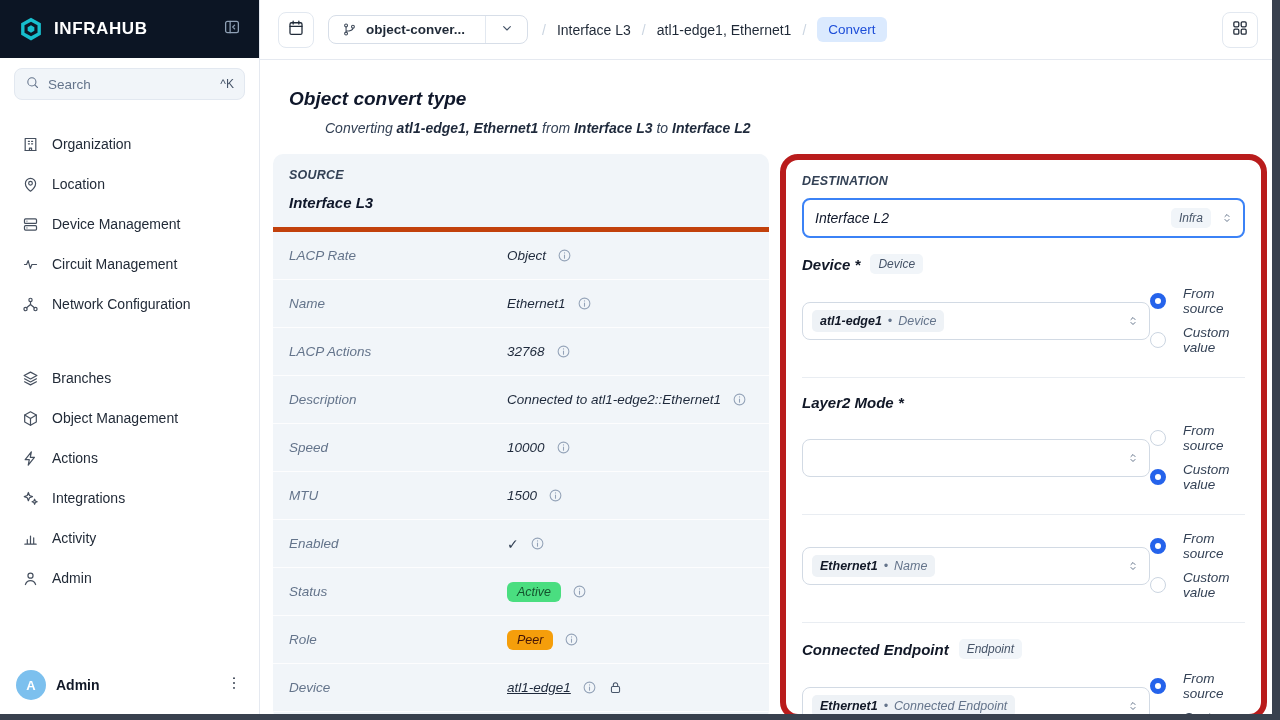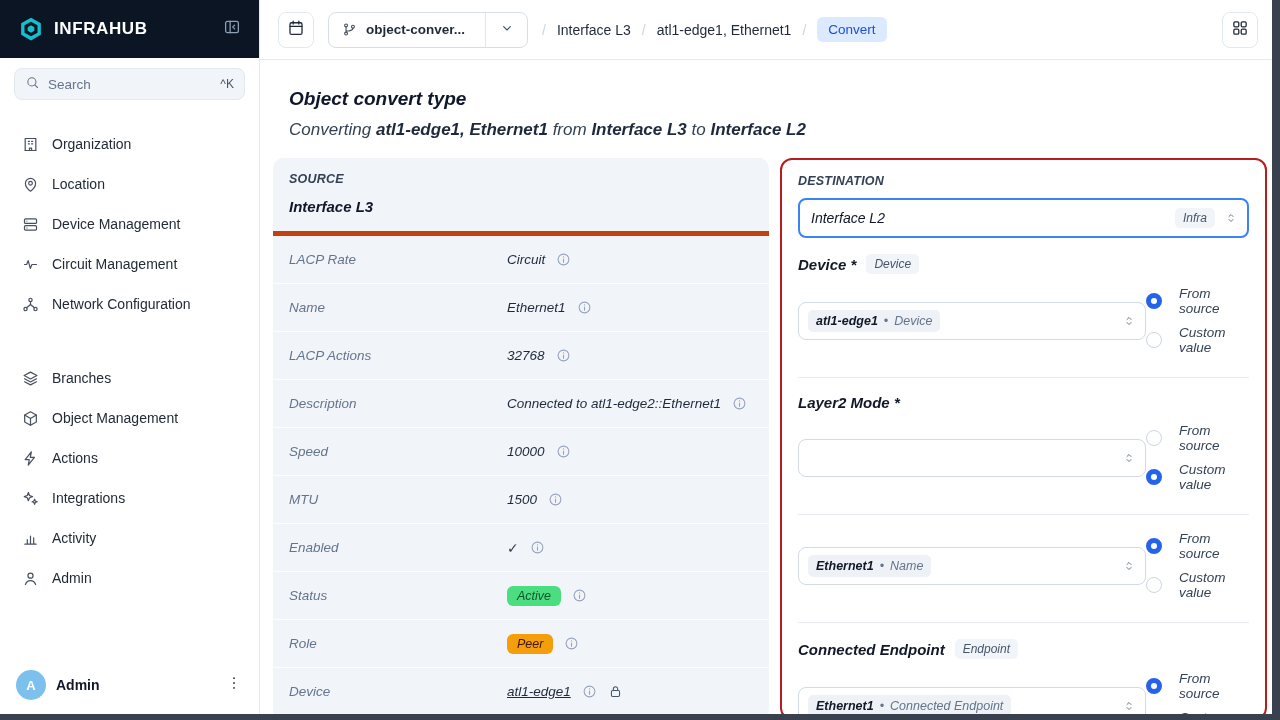--- a/index.html
+++ b/index.html
@@ -32,37 +32,37 @@
   .user-name { font-size:14px; font-weight:700; color:#111827; }
   .kebab { margin-left:auto; color:#374151; cursor:pointer; }
   .kebab svg { width:18px; height:18px; }
 
   
   .main { flex:1; min-width:0; display:flex; flex-direction:column; height:100%; }
 
   .topbar { height:60px; min-height:60px; background:#fff; border-bottom:1px solid #e5e9f0; display:flex; align-items:center; gap:14px; padding:0 22px 0 18px; }
   .icon-btn { width:36px; height:36px; border:1px solid #e2e8f0; border-radius:8px; background:#fff; display:flex; align-items:center; justify-content:center; color:#1f2937; cursor:pointer; }
   .icon-btn svg { width:18px; height:18px; }
-  .branch-select { height:36px; border:1px solid #d7dee8; border-radius:8px; display:flex; align-items:stretch; background:#fff; overflow:hidden; cursor:pointer; }
+  .branch-select { height:29px; border:1px solid #d7dee8; border-radius:8px; display:flex; align-items:stretch; background:#fff; overflow:hidden; cursor:pointer; }
   .branch-main { display:flex; align-items:center; gap:9px; padding:0 13px; font-size:13.5px; font-weight:600; color:#1f2937; width:156px; }
   .branch-main .icon { color:#3f4a5a; }
   .branch-main .icon svg { width:15px; height:15px; display:block; }
   .branch-name { white-space:nowrap; overflow:hidden; }
   .branch-caret { width:42px; border-left:1px solid #e2e8f0; display:flex; align-items:center; justify-content:center; color:#475569; }
   .branch-caret svg { width:16px; height:16px; }
   .breadcrumb { display:flex; align-items:center; gap:11px; font-size:14px; color:#1f2937; }
   .bc-sep { color:#cbd5e1; font-size:14px; }
   .bc-item { cursor:pointer; }
   .bc-pill { background:var(--pill-bg,#dbeafe); color:var(--pill-fg,#1d4ed8); padding:5px 11px; border-radius:6px; font-size:13.5px; cursor:pointer; }
   .topbar-right { margin-left:auto; }
 
   .content { flex:1; display:flex; flex-direction:column; overflow:hidden; padding:0 13px; background:#fff;font-style:italic; }
   .page-head { padding:28px 16px 18px; }
   h1 { font-size:19px; font-weight:700; color:#0f172a; margin-bottom:10px; }
-  .subtitle { font-size:17px; color:#334155; }
+  .subtitle { font-size:14px; color:#334155;margin-left:36px; }
   .subtitle b { color:#1e293b; font-weight:700; }
 
   .panels { flex:1; display:flex; gap:11px; overflow:hidden; }
 
   
   .panel-source { width:496px; min-width:496px; background:#f1f5f9; border-radius:10px; overflow:hidden; }
   .src-head { padding:14px 16px 16px; border-bottom:5px solid #c2410c; }
   .panel-label { font-size:12.5px; font-weight:600; color:#334155; letter-spacing:.2px; }
   .src-kind { margin-top:12px; font-size:15px; font-weight:700; color:#0f172a; }
   .src-row { display:flex; align-items:center; min-height:48px; padding:0 16px; border-bottom:1px solid #fdfdfe; font-size:13.5px; }
@@ -70,21 +70,21 @@
   .src-value { display:flex; align-items:center; gap:11px; color:#1e293b; }
   .src-link { text-decoration:underline; cursor:pointer; }
   .check { font-size:14px; color:#334155; }
   .badge { padding:3px 10px; border-radius:6px; font-size:12.5px; font-weight:500; }
   .info { color:#94a3b8; cursor:pointer; }
   .info svg { width:15px; height:15px; display:block; }
   .lock { color:#475569; }
   .lock svg { width:15px; height:15px; display:block; }
 
   
-  .panel-dest { flex:1; background:#fff; border:2px solid #b91c1c; border-radius:12px; padding:14px 16px 10px; display:flex; flex-direction:column; overflow:hidden; }
+  .panel-dest { flex:1; background:#fff; border:6px solid #b91c1c; border-radius:18px; padding:14px 16px 10px; display:flex; flex-direction:column; overflow:hidden; }
   .type-select { height:40px; min-height:40px; border:2px solid var(--focus,#3b82f6); border-radius:8px; display:flex; align-items:center; gap:9px; padding:0 9px 0 11px; margin-top:10px; cursor:pointer; }
   .type-value { flex:1; font-size:14px; font-weight:500; color:#0f172a; }
   .mini-badge { background:#f1f5f9; color:#475569; font-size:12px; padding:3px 8px; border-radius:5px; white-space:nowrap; }
   .stepper { color:#64748b; }
   .stepper svg { width:14px; height:14px; display:block; }
 
   .dest-field { padding:16px 0 22px; }
   .dest-field + .dest-field { border-top:1px solid #e9edf2; }
   .field-label-row { display:flex; align-items:center; gap:10px; margin-bottom:12px; }
   .field-label { font-size:15px; font-weight:600; color:#111827; }
@@ -313,21 +313,21 @@
 
         <section class="panel-source">
           <div class="src-head">
             <div class="panel-label">SOURCE</div>
             <div class="src-kind">Interface L3</div>
           </div>
           <div id="source-rows">
               <div class="src-row">
                 <span class="src-label">LACP Rate</span>
                 <span class="src-value">
-                  <span>Circuit</span>
+                  <span>Object</span>
                   <span class="icon info">
                     <svg viewBox="0 0 24 24" fill="none" stroke="currentColor" stroke-width="1.7" stroke-linecap="round" stroke-linejoin="round">
                       <circle cx="12" cy="12" r="8.6"></circle>
                       <path d="M12 11.2v5"></path>
                       <circle cx="12" cy="7.9" r="1" fill="currentColor" stroke="none"></circle>
                     </svg>
                   </span>
                 </span>
               </div>
               <div class="src-row">

